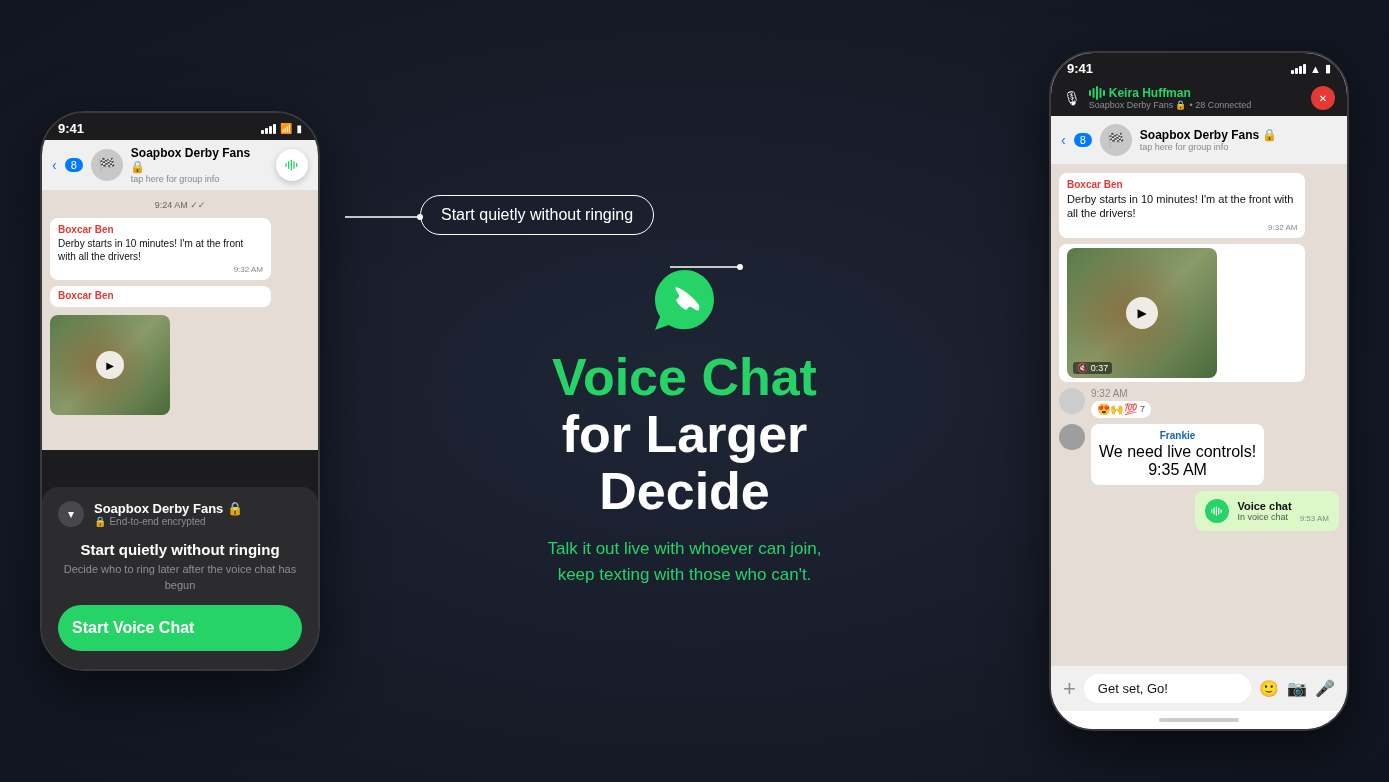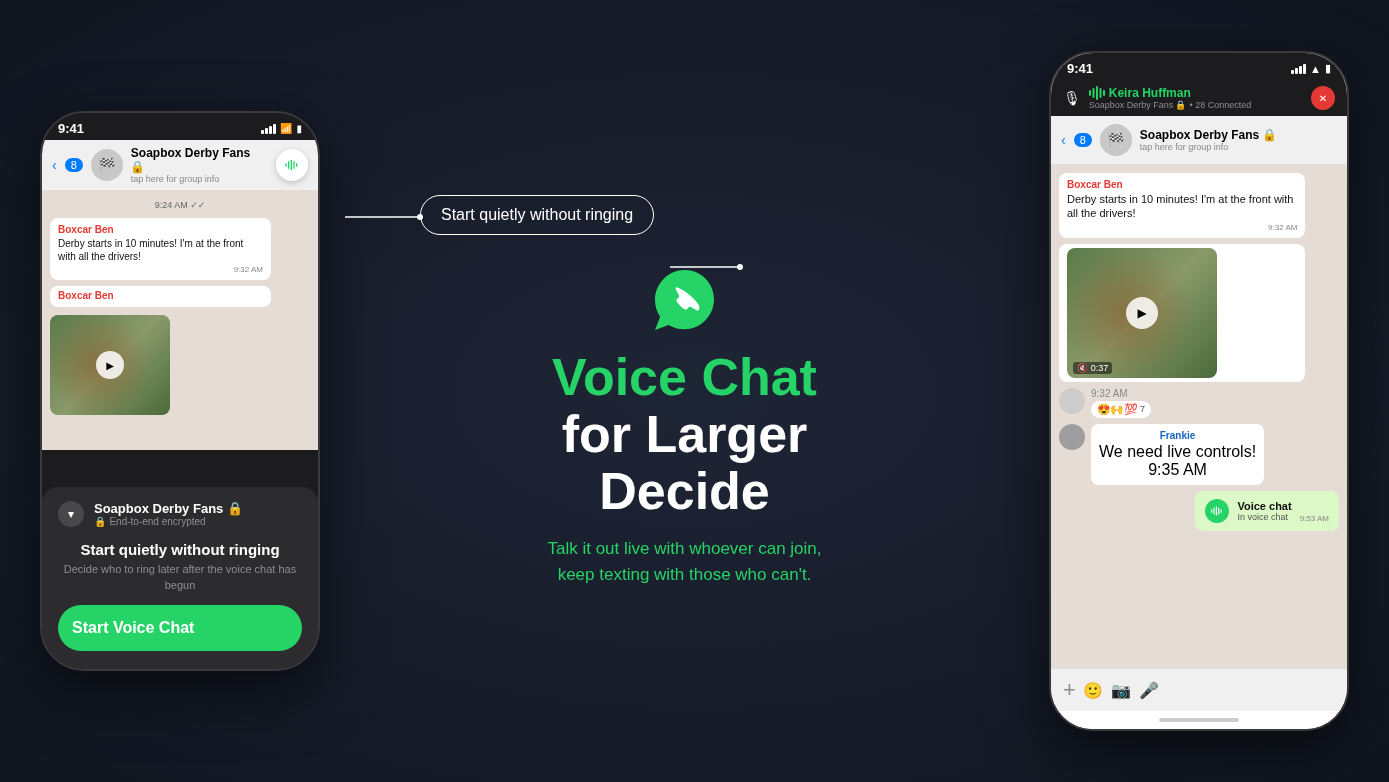--- a/index.html
+++ b/index.html
@@ -797,20 +797,23 @@
         <div class="voice-chat-info">
           <div class="vc-title">Voice chat</div>
           <div class="vc-sub">In voice chat</div>
         </div>
         <div class="voice-chat-time">9:53 AM</div>
       </div>
     </div>
 
     <div class="rinput-bar">
       <span class="plus-btn">+</span>
+      <div class="rinput-field">
+        <span>Get set, Go!</span>
+      </div>
       <span class="rinput-icon">🙂</span>
       <span class="rinput-icon">📷</span>
       <span class="rinput-icon">🎤</span>
     </div>
 
     <div style="height:18px;background:#fff;display:flex;align-items:center;justify-content:center;">
       <div style="width:80px;height:4px;background:#000;border-radius:2px;opacity:0.2;"></div>
     </div>
   </div>
 

